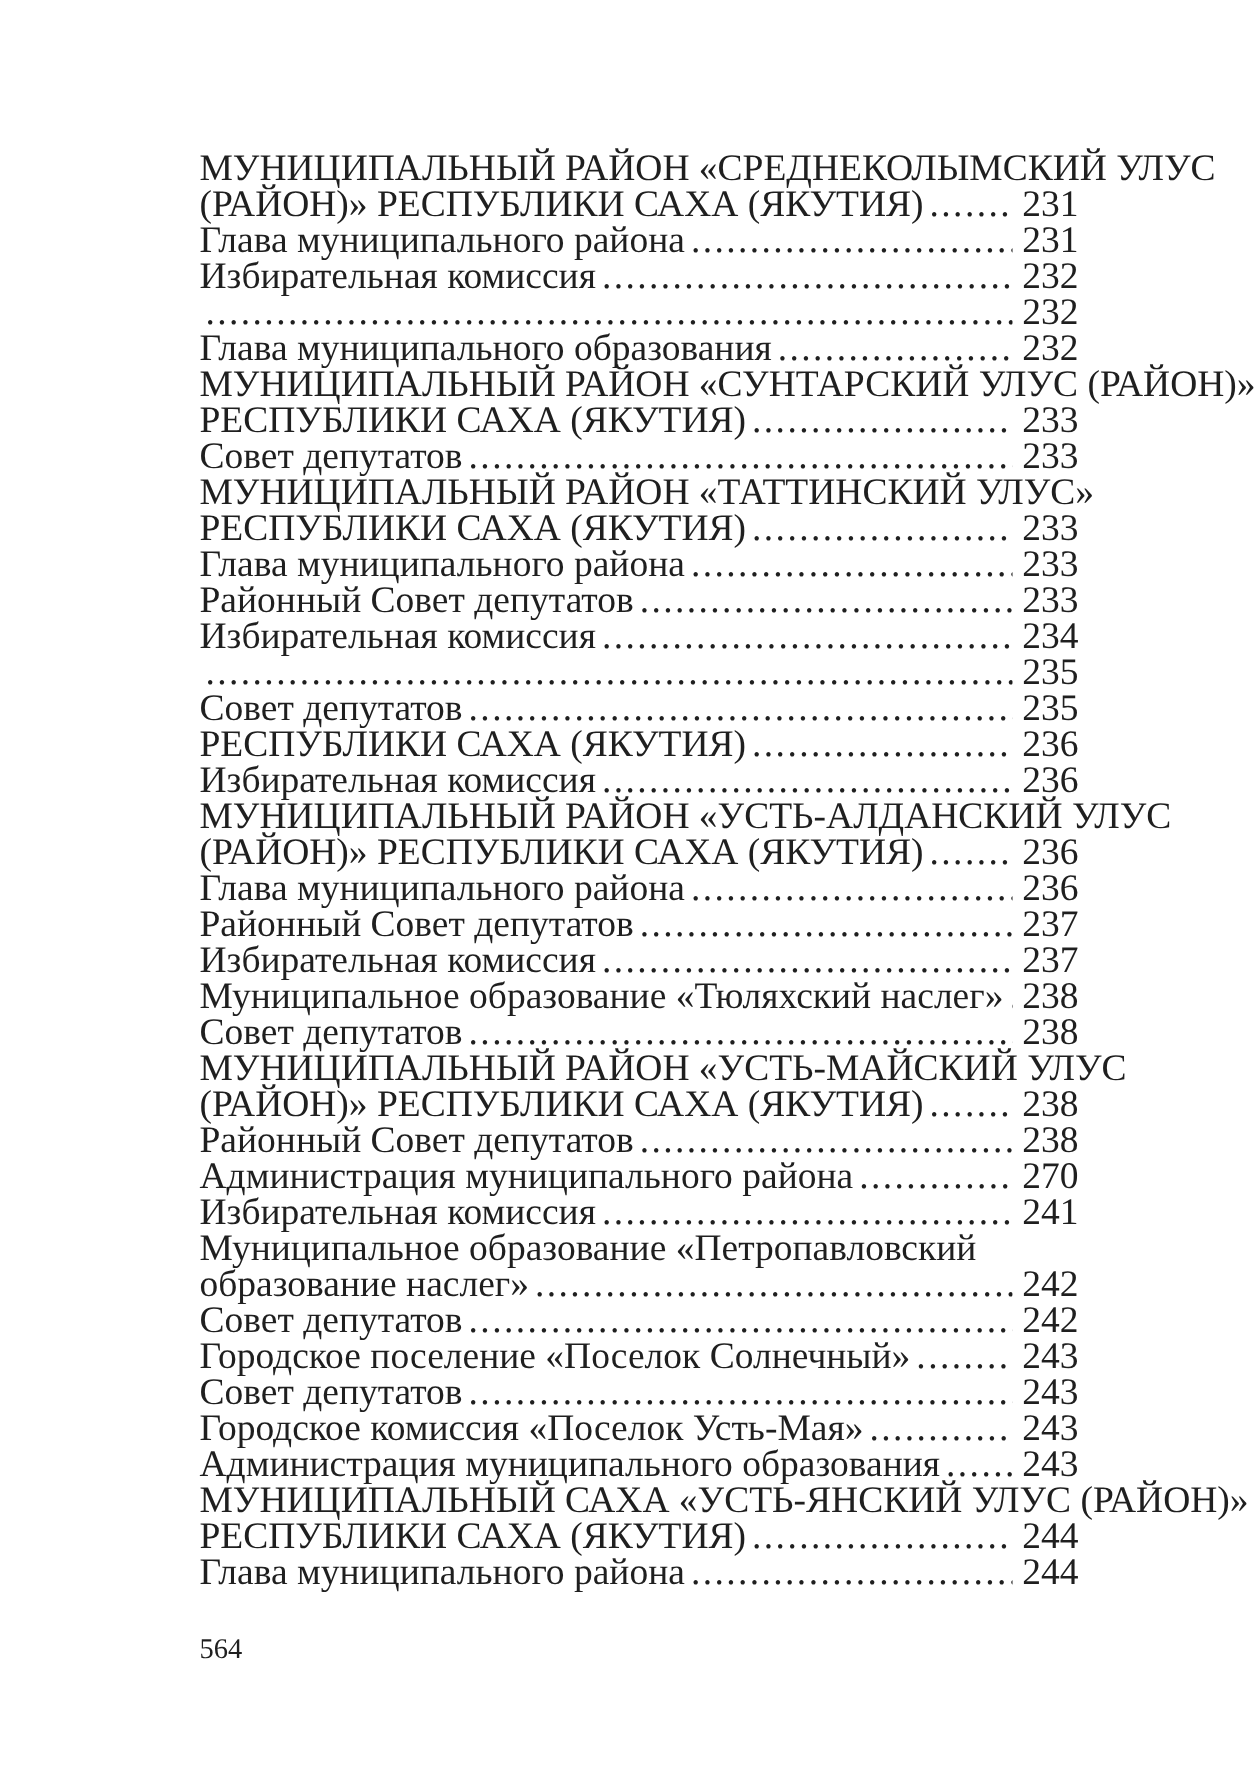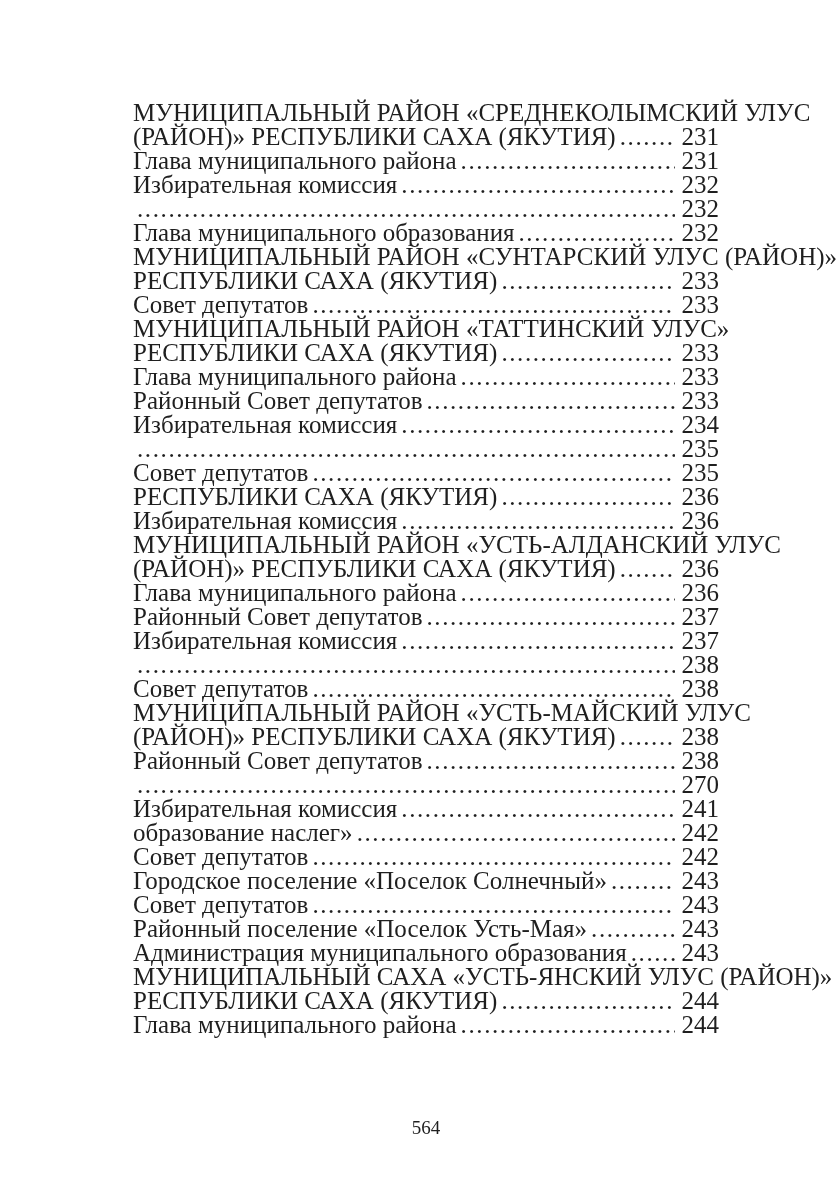--- a/index.html
+++ b/index.html
@@ -45,23 +45,23 @@
     margin-left: 5px;
     text-align: left;
   }
   .toc-line.no-page .toc-dots,
   .toc-line.no-page .toc-page {
     visibility: hidden;
   }
   .footer {
     position: absolute;
     left: 133px;
-    top: 1116px;
+    top: 1088px;
     width: 586px;
-    text-align: center;
+    text-align: left;
     font-size: 19px;
     line-height: 24px;
   }
 </style>
 </head>
 <body>
 
 <div class="page">
   <div class="toc" id="toc">
   <div class="toc-line no-page">
@@ -195,20 +195,21 @@
     <span class="toc-page">237</span>
   </div>
 
   <div class="toc-line">
     <span class="toc-text">Избирательная комиссия</span>
     <span class="toc-dots" aria-hidden="true">........................................................................................................................................................................................................</span>
     <span class="toc-page">237</span>
   </div>
 
   <div class="toc-line">
+    <span class="toc-text">Муниципальное образование «Тюляхский наслег»</span>
     <span class="toc-dots" aria-hidden="true">........................................................................................................................................................................................................</span>
     <span class="toc-page">238</span>
   </div>
 
   <div class="toc-line">
     <span class="toc-text">Совет депутатов</span>
     <span class="toc-dots" aria-hidden="true">........................................................................................................................................................................................................</span>
     <span class="toc-page">238</span>
   </div>
 
@@ -224,30 +225,36 @@
     <span class="toc-page">238</span>
   </div>
 
   <div class="toc-line">
     <span class="toc-text">Районный Совет депутатов</span>
     <span class="toc-dots" aria-hidden="true">........................................................................................................................................................................................................</span>
     <span class="toc-page">238</span>
   </div>
 
   <div class="toc-line">
+    <span class="toc-text">Администрация муниципального района</span>
     <span class="toc-dots" aria-hidden="true">........................................................................................................................................................................................................</span>
     <span class="toc-page">270</span>
   </div>
 
   <div class="toc-line">
     <span class="toc-text">Избирательная комиссия</span>
     <span class="toc-dots" aria-hidden="true">........................................................................................................................................................................................................</span>
     <span class="toc-page">241</span>
   </div>
 
+  <div class="toc-line no-page">
+    <span class="toc-text">Муниципальное образование «Петропавловский</span>
+    <span class="toc-dots" aria-hidden="true"></span>
+    <span class="toc-page"></span>
+  </div>
 
   <div class="toc-line">
     <span class="toc-text">образование наслег»</span>
     <span class="toc-dots" aria-hidden="true">........................................................................................................................................................................................................</span>
     <span class="toc-page">242</span>
   </div>
 
   <div class="toc-line">
     <span class="toc-text">Совет депутатов</span>
     <span class="toc-dots" aria-hidden="true">........................................................................................................................................................................................................</span>
@@ -260,21 +267,21 @@
     <span class="toc-page">243</span>
   </div>
 
   <div class="toc-line">
     <span class="toc-text">Совет депутатов</span>
     <span class="toc-dots" aria-hidden="true">........................................................................................................................................................................................................</span>
     <span class="toc-page">243</span>
   </div>
 
   <div class="toc-line">
-    <span class="toc-text">Районный поселение «Поселок Усть-Мая»</span>
+    <span class="toc-text">Городское комиссия «Поселок Усть-Мая»</span>
     <span class="toc-dots" aria-hidden="true">........................................................................................................................................................................................................</span>
     <span class="toc-page">243</span>
   </div>
 
   <div class="toc-line">
     <span class="toc-text">Администрация муниципального образования</span>
     <span class="toc-dots" aria-hidden="true">........................................................................................................................................................................................................</span>
     <span class="toc-page">243</span>
   </div>
 

